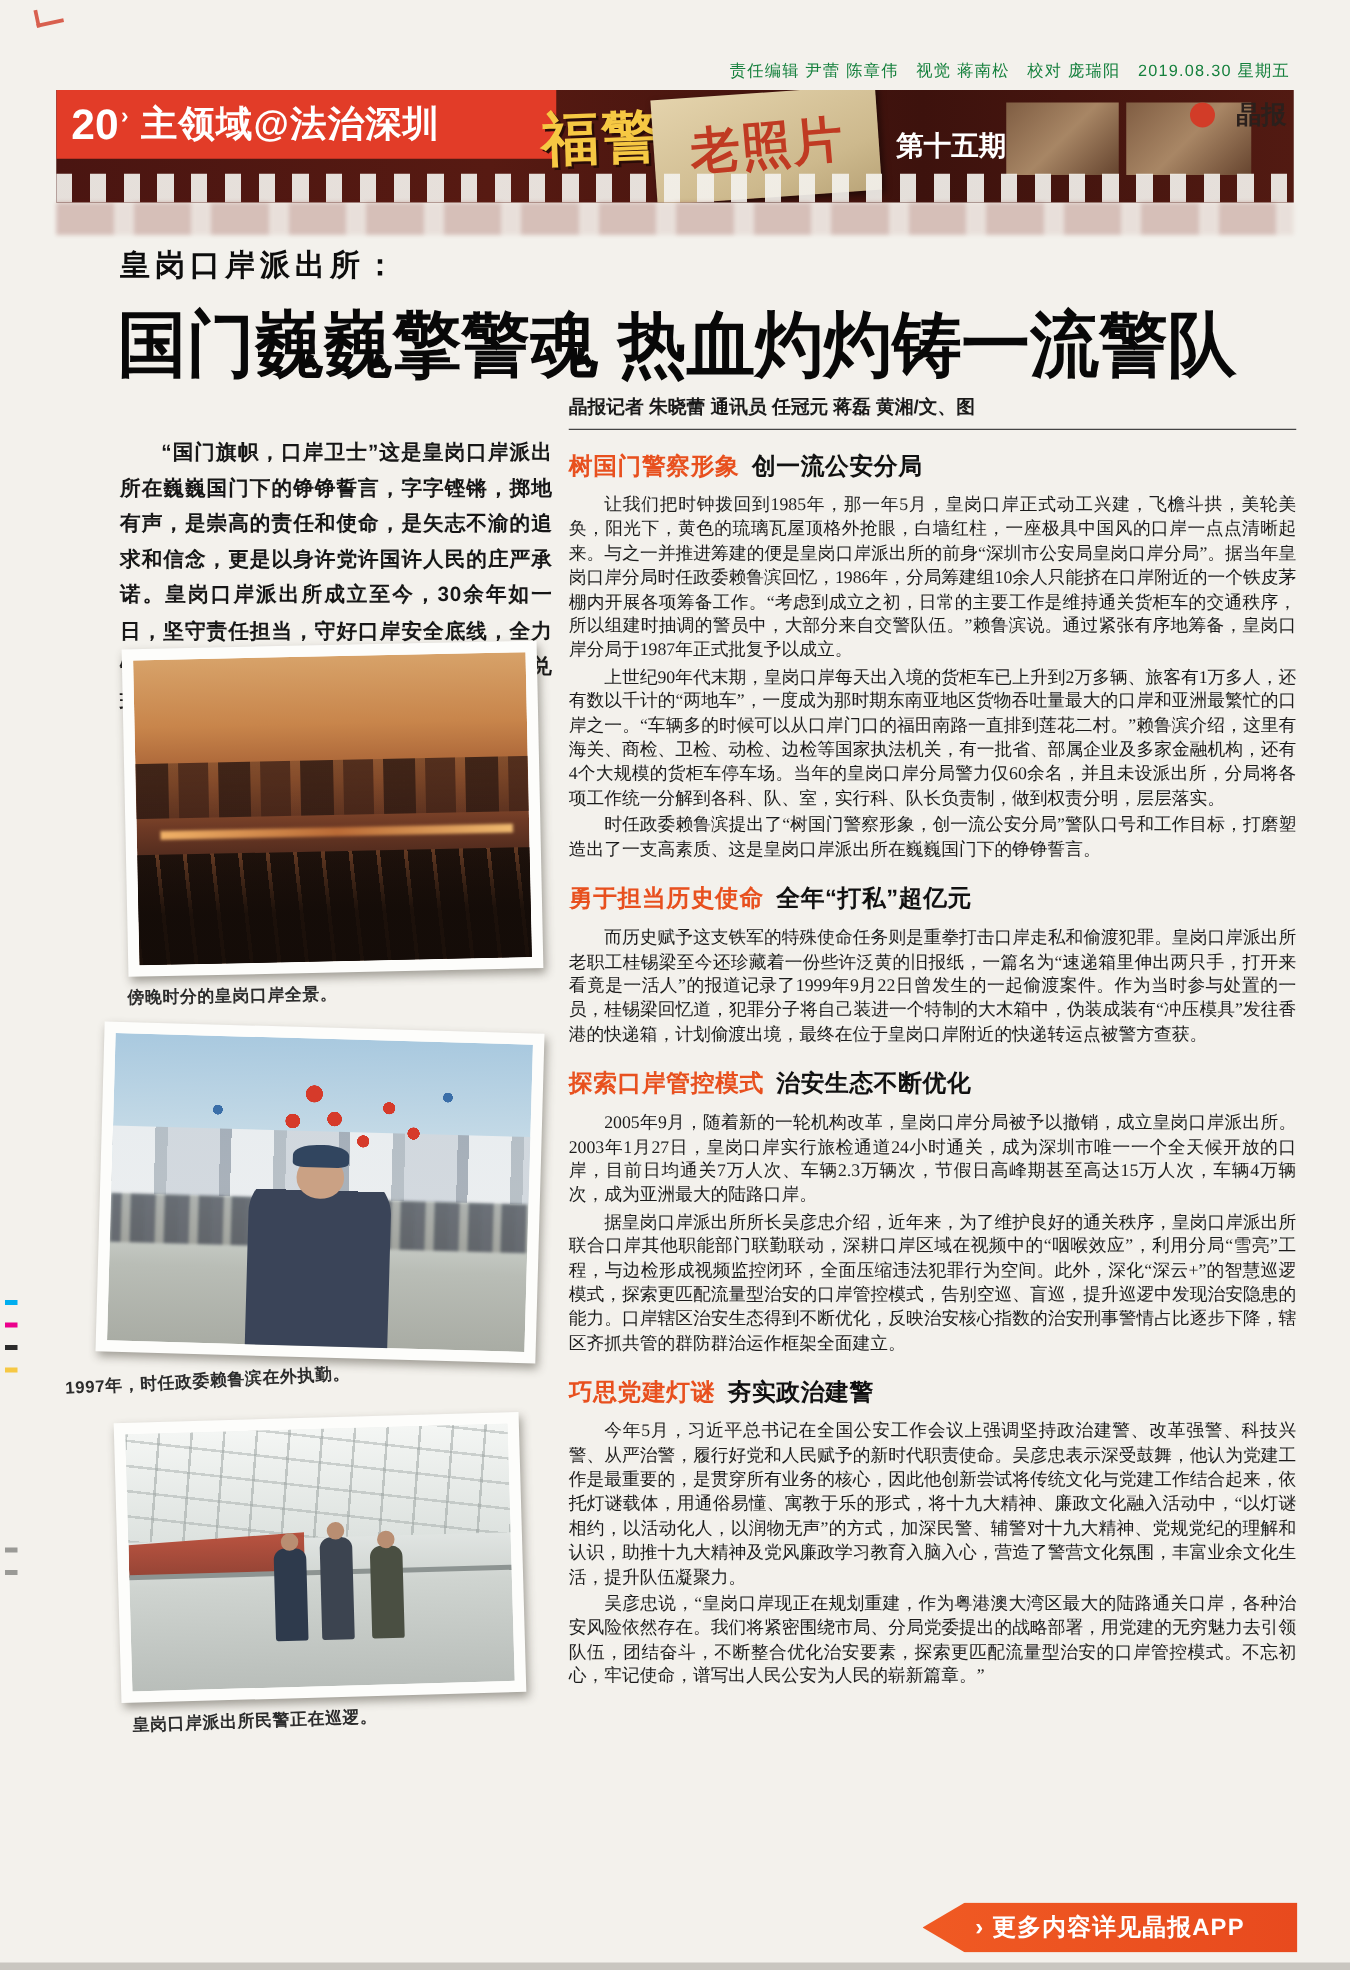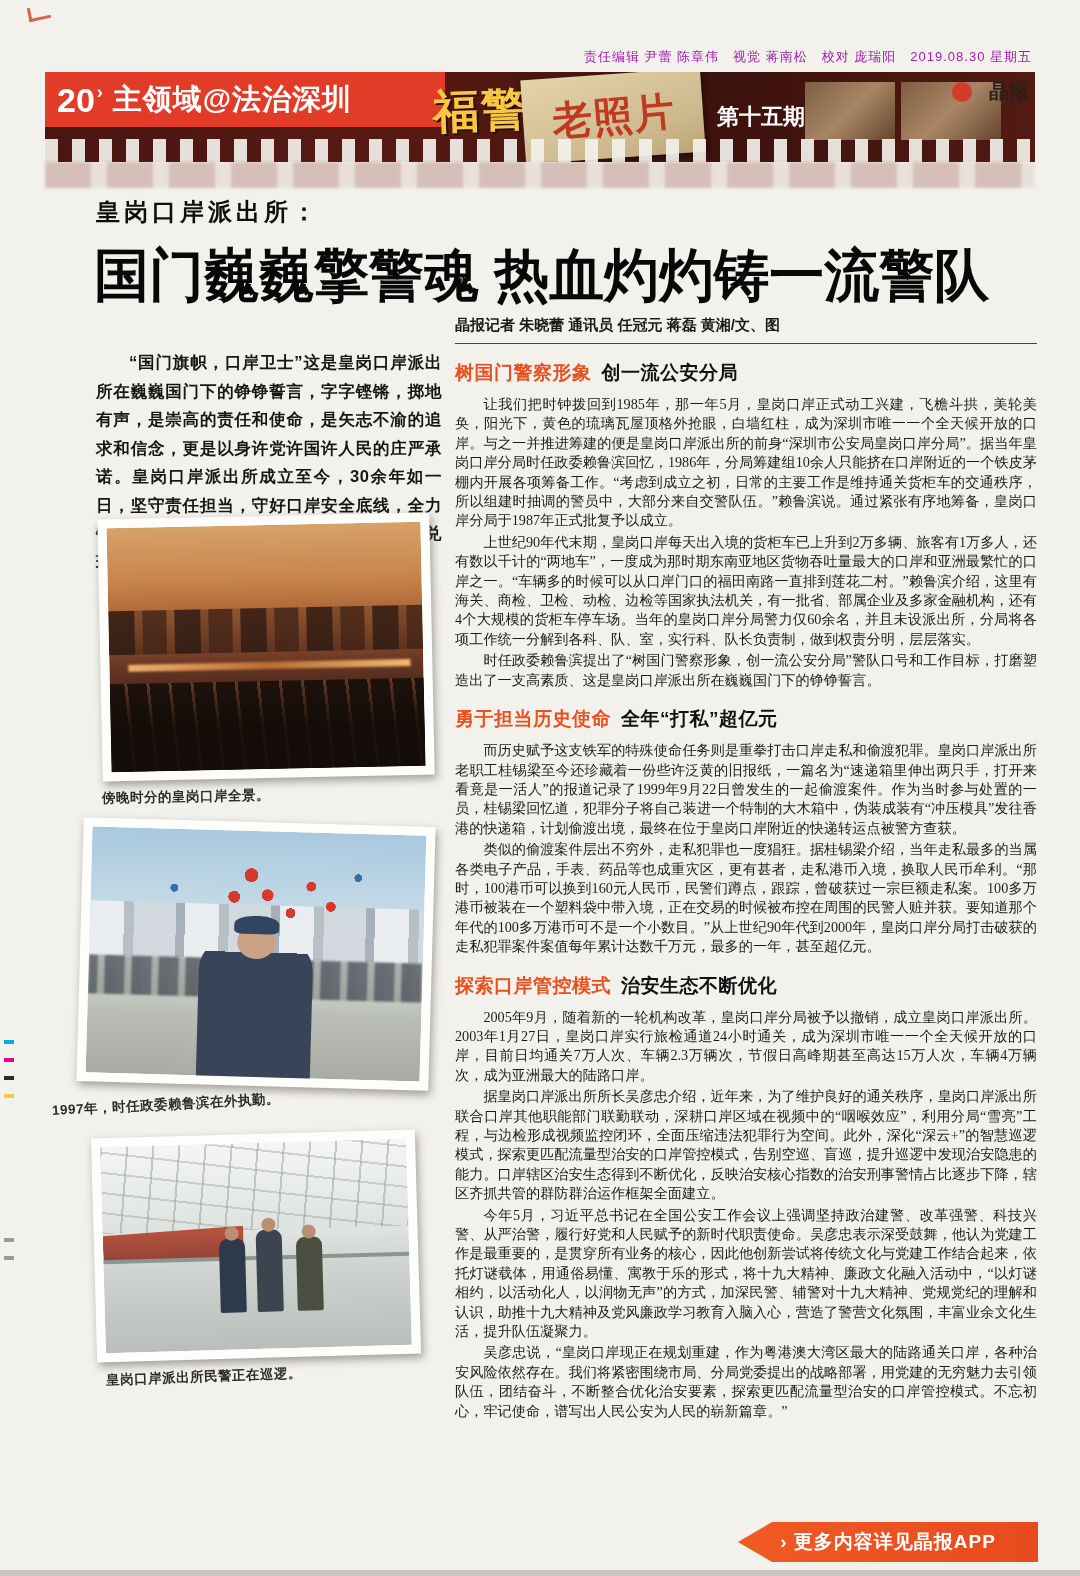--- a/index.html
+++ b/index.html
@@ -6,21 +6,21 @@
   html,body { background:#d8d5cf; }
   .page {
     position:relative; width:1080px; height:1576px; margin:0 auto;
     background:#f3f1ec;
     font-family:"Liberation Sans", sans-serif;
     overflow:hidden;
   }
   
   .editors {
     position:absolute; top:48px; right:48px;
-    font-size:13px; color:#a21caf; letter-spacing:1px;
+    font-size:13px; color:#15803d; letter-spacing:1px;
   }
   .corner-mark {
     position:absolute; top:6px; left:28px; width:22px; height:14px;
     border-left:3px solid #d23c28; border-bottom:3px solid #d23c28;
     transform:rotate(-12deg); opacity:.8;
   }
   
   .masthead {
     position:absolute; left:45px; top:72px; width:990px; height:90px;
     background:linear-gradient(90deg,#4a1511 0%, #571a12 35%, #3d120d 70%, #521a12 100%);
@@ -228,42 +228,44 @@
   <div class="caption cap3">皇岗口岸派出所民警正在巡逻。</div>
 
   <div class="right-col">
     <div class="byline">晶报记者 朱晓蕾 通讯员 任冠元 蒋磊 黄湘/文、图</div>
     <hr class="byline-rule">
 
     <div>
       <div class="sec-head">
         <span class="accent">树国门警察形象</span><span class="rest">创一流公安分局</span>
       </div>
-      <p class="body-p">让我们把时钟拨回到1985年，那一年5月，皇岗口岸正式动工兴建，飞檐斗拱，美轮美奂，阳光下，黄色的琉璃瓦屋顶格外抢眼，白墙红柱，成为深圳市唯一一个全天候开放的口岸。与之一并推进筹建的便是皇岗口岸派出所的前身“深圳市公安局皇岗口岸分局”。据当年皇岗口岸分局时任政委赖鲁滨回忆，1986年，分局筹建组10余人只能挤在口岸附近的一个铁皮茅棚内开展各项筹备工作。“考虑到成立之初，日常的主要工作是维持通关货柜车的交通秩序，所以组建时抽调的警员中，大部分来自交警队伍。”赖鲁滨说。通过紧张有序地筹备，皇岗口岸分局于1987年正式批复予以成立。</p>
+      <p class="body-p">让我们把时钟拨回到1985年，那一年5月，皇岗口岸正式动工兴建，飞檐斗拱，美轮美奂，阳光下，黄色的琉璃瓦屋顶格外抢眼，白墙红柱，一座极具中国风的口岸一点点清晰起来。与之一并推进筹建的便是皇岗口岸派出所的前身“深圳市公安局皇岗口岸分局”。据当年皇岗口岸分局时任政委赖鲁滨回忆，1986年，分局筹建组10余人只能挤在口岸附近的一个铁皮茅棚内开展各项筹备工作。“考虑到成立之初，日常的主要工作是维持通关货柜车的交通秩序，所以组建时抽调的警员中，大部分来自交警队伍。”赖鲁滨说。通过紧张有序地筹备，皇岗口岸分局于1987年正式批复予以成立。</p>
       <p class="body-p">上世纪90年代末期，皇岗口岸每天出入境的货柜车已上升到2万多辆、旅客有1万多人，还有数以千计的“两地车”，一度成为那时期东南亚地区货物吞吐量最大的口岸和亚洲最繁忙的口岸之一。“车辆多的时候可以从口岸门口的福田南路一直排到莲花二村。”赖鲁滨介绍，这里有海关、商检、卫检、动检、边检等国家执法机关，有一批省、部属企业及多家金融机构，还有4个大规模的货柜车停车场。当年的皇岗口岸分局警力仅60余名，并且未设派出所，分局将各项工作统一分解到各科、队、室，实行科、队长负责制，做到权责分明，层层落实。</p>
       <p class="body-p">时任政委赖鲁滨提出了“树国门警察形象，创一流公安分局”警队口号和工作目标，打磨塑造出了一支高素质、这是皇岗口岸派出所在巍巍国门下的铮铮誓言。</p>
     </div>
 
     <div>
       <div class="sec-head">
         <span class="accent">勇于担当历史使命</span><span class="rest">全年“打私”超亿元</span>
       </div>
       <p class="body-p">而历史赋予这支铁军的特殊使命任务则是重拳打击口岸走私和偷渡犯罪。皇岗口岸派出所老职工桂锡梁至今还珍藏着一份些许泛黄的旧报纸，一篇名为“速递箱里伸出两只手，打开来看竟是一活人”的报道记录了1999年9月22日曾发生的一起偷渡案件。作为当时参与处置的一员，桂锡梁回忆道，犯罪分子将自己装进一个特制的大木箱中，伪装成装有“冲压模具”发往香港的快递箱，计划偷渡出境，最终在位于皇岗口岸附近的快递转运点被警方查获。</p>
-      <p class="body-p">类似的偷渡案件层出不穷外，走私犯罪也一度猖狂。据桂锡梁介绍，当年走私最多的当属各类电子产品，手表、药品等也成重灾区，更有甚者，走私港币入境，换取人民币牟利。“那时，100港币可以换到160元人民币，民警们蹲点，跟踪，曾破获过一宗巨额走私案。100多万港币被装在一个塑料袋中带入境，正在交易的时候被布控在周围的民警人赃并获。要知道那个年代的100多万港币可不是一个小数目。”从上世纪90年代到2000年，皇岗口岸分局打击破获的走私犯罪案件案值每年累计达数千万元，最多的一年，甚至超亿元。</p>
     </div>
 
     <div>
       <div class="sec-head">
         <span class="accent">探索口岸管控模式</span><span class="rest">治安生态不断优化</span>
       </div>
       <p class="body-p">2005年9月，随着新的一轮机构改革，皇岗口岸分局被予以撤销，成立皇岗口岸派出所。2003年1月27日，皇岗口岸实行旅检通道24小时通关，成为深圳市唯一一个全天候开放的口岸，目前日均通关7万人次、车辆2.3万辆次，节假日高峰期甚至高达15万人次，车辆4万辆次，成为亚洲最大的陆路口岸。</p>
       <p class="body-p">据皇岗口岸派出所所长吴彦忠介绍，近年来，为了维护良好的通关秩序，皇岗口岸派出所联合口岸其他职能部门联勤联动，深耕口岸区域在视频中的“咽喉效应”，利用分局“雪亮”工程，与边检形成视频监控闭环，全面压缩违法犯罪行为空间。此外，深化“深云+”的智慧巡逻模式，探索更匹配流量型治安的口岸管控模式，告别空巡、盲巡，提升巡逻中发现治安隐患的能力。口岸辖区治安生态得到不断优化，反映治安核心指数的治安刑事警情占比逐步下降，辖区齐抓共管的群防群治运作框架全面建立。</p>
     </div>
 
     <div>
+      <div class="sec-head">
+        <span class="accent">巧思党建灯谜</span><span class="rest">夯实政治建警</span>
+      </div>
       <p class="body-p">今年5月，习近平总书记在全国公安工作会议上强调坚持政治建警、改革强警、科技兴警、从严治警，履行好党和人民赋予的新时代职责使命。吴彦忠表示深受鼓舞，他认为党建工作是最重要的，是贯穿所有业务的核心，因此他创新尝试将传统文化与党建工作结合起来，依托灯谜载体，用通俗易懂、寓教于乐的形式，将十九大精神、廉政文化融入活动中，“以灯谜相约，以活动化人，以润物无声”的方式，加深民警、辅警对十九大精神、党规党纪的理解和认识，助推十九大精神及党风廉政学习教育入脑入心，营造了警营文化氛围，丰富业余文化生活，提升队伍凝聚力。</p>
       <p class="body-p">吴彦忠说，“皇岗口岸现正在规划重建，作为粤港澳大湾区最大的陆路通关口岸，各种治安风险依然存在。我们将紧密围绕市局、分局党委提出的战略部署，用党建的无穷魅力去引领队伍，团结奋斗，不断整合优化治安要素，探索更匹配流量型治安的口岸管控模式。不忘初心，牢记使命，谱写出人民公安为人民的崭新篇章。”</p>
     </div>
   </div>
 
   <div class="app-banner">› 更多内容详见晶报APP</div>
   <div class="bottom-bar"></div>
 
   <div class="reg c1"></div>
   <div class="reg c2"></div>

